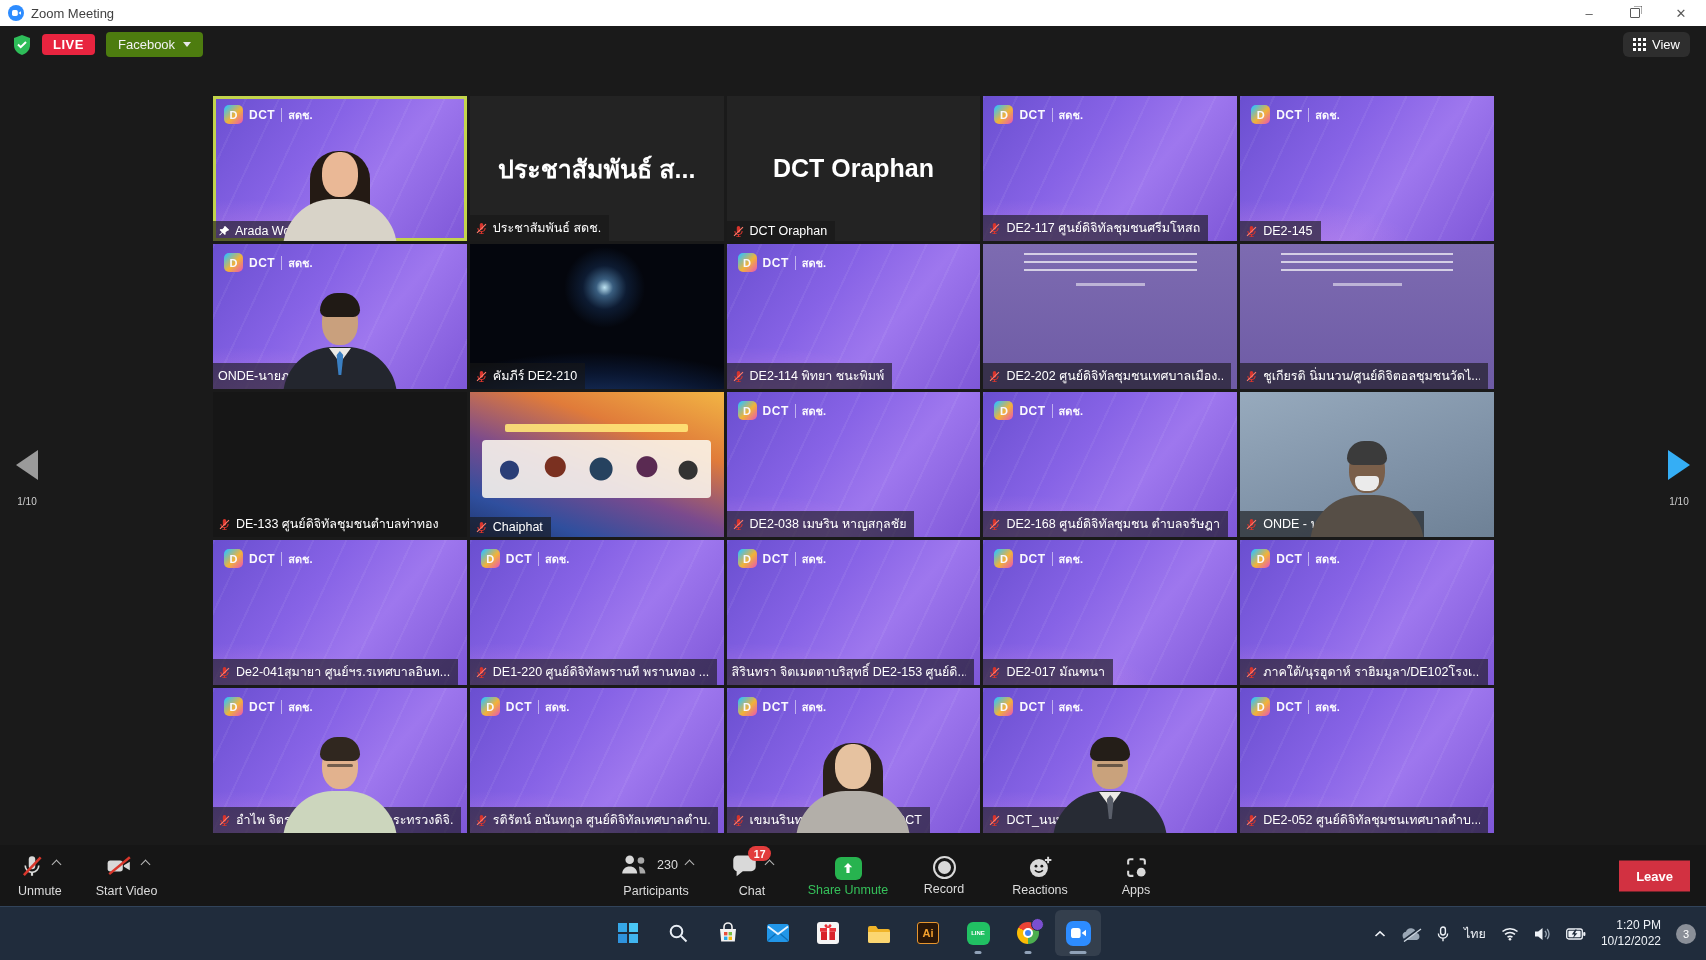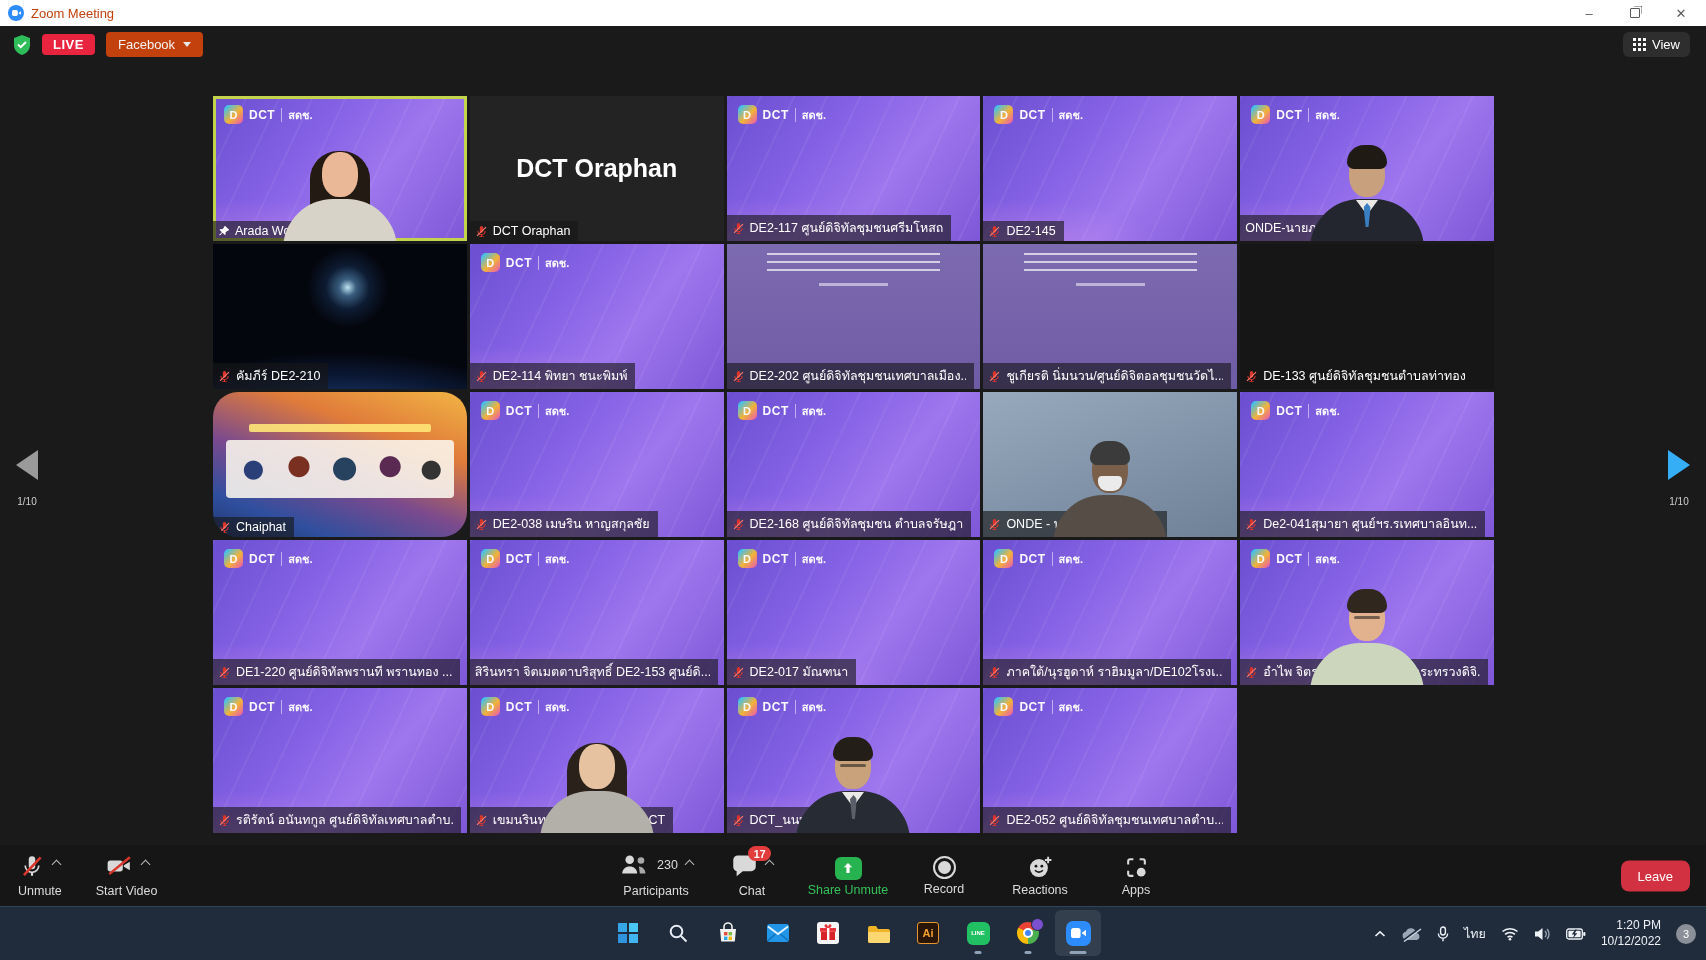--- a/index.html
+++ b/index.html
@@ -4,49 +4,49 @@
 <style>
   * { margin:0; padding:0; box-sizing:border-box; }
   html,body { background:#000; }
   body { font-family:"Liberation Sans","DejaVu Sans",sans-serif; }
   .screen { position:relative; width:1706px; height:960px; background:#1a1a1a; overflow:hidden; }
 
   
   .titlebar { position:absolute; top:0; left:0; right:0; height:26px; background:#fff; display:flex; align-items:center; justify-content:space-between; padding:0 8px; }
   .titlebar-left { display:flex; align-items:center; gap:7px; }
   .app-dot { width:16px; height:16px; border-radius:50%; background:#2d8cff; display:flex; align-items:center; justify-content:center; }
-  .title-text { color:#c2410c; font-size:13px; }
+  .title-text { color:#404040; font-size:13px; }
   .win-controls { display:flex; align-items:center; gap:34px; padding-right:10px; }
   .wc { color:#5a5a5a; font-size:13px; width:14px; text-align:center; cursor:default; }
   .wc-restore { width:10px; height:10px; border:1.3px solid #5a5a5a; border-radius:1px; box-shadow:2px -2px 0 -0.5px #fff, 3px -3px 0 -1px #5a5a5a; }
 
   
   .meet-header { position:absolute; top:26px; left:0; right:0; height:40px;text-align:center; }
   .shield { position:absolute; left:12px; top:8px; }
   .live-badge { position:absolute; left:42px; top:8px; background:#e8243f; color:#fff; font-size:13px; font-weight:bold; letter-spacing:.5px; padding:3px 11px; border-radius:4px; }
-  .stream-dd { position:absolute; left:106px; top:6px; background:#c2410c; color:#f2f2f2; font-size:13px; padding:5px 12px; border-radius:4px; display:flex; align-items:center; gap:8px; }
+  .stream-dd { position:absolute; left:106px; top:6px; background:#4d7c0f; color:#f2f2f2; font-size:13px; padding:5px 12px; border-radius:4px; display:flex; align-items:center; gap:8px; }
   .dd-caret { width:0; height:0; border-left:4.5px solid transparent; border-right:4.5px solid transparent; border-top:5.5px solid #e8e8e8; }
   .view-btn { position:absolute; right:16px; top:6px; background:#2e2e2e; border-radius:6px; color:#fff; font-size:13px; padding:5px 10px; display:flex; align-items:center; gap:6px; }
 
   
   .grid { position:absolute; left:213px; top:96px; width:1281px; height:737px; display:grid; grid-template-columns:repeat(5,1fr); grid-template-rows:repeat(5,1fr); gap:3px; }
   .tile { position:relative; overflow:hidden; background:#191919; }
   .tile.active { box-shadow:inset 0 0 0 3px #c3d44c; }
   .v-dct { background:
       radial-gradient(95% 55% at 12% 104%, rgba(244,160,230,.30), transparent 60%),
       repeating-linear-gradient(115deg, rgba(255,255,255,.055) 0 2px, transparent 2px 30px),
       linear-gradient(130deg,#6a4fd0 0%,#8763e6 38%,#9e77ee 62%,#7e57d8 100%); }
   .v-text { background:#232323; }
   .v-black { background:#161616; }
   .v-earth { background:
       radial-gradient(circle at 53% 30%, rgba(200,240,255,.95) 0, rgba(110,180,240,.5) 5%, rgba(40,90,160,.25) 13%, transparent 24%),
       radial-gradient(135% 105% at 50% 150%, #3f72b5 0%, #1d3c74 32%, #0a1630 58%, transparent 72%),
       #04060d; }
   .v-slide { background:linear-gradient(180deg,#7d6bb1 0%,#6e5ba5 100%); }
-  .v-poster { background:linear-gradient(200deg,#f2b544 0%,#e07b3a 30%,#7a4a8e 58%,#2f4f9e 82%,#20356e 100%);border-radius:25px; }
+  .v-poster { background:linear-gradient(200deg,#f2b544 0%,#e07b3a 30%,#7a4a8e 58%,#2f4f9e 82%,#20356e 100%); }
   .v-mask { background:linear-gradient(160deg,#97aabd 0%,#8093a8 55%,#6e8196 100%); }
   .slide-lines { position:absolute; top:9px; left:16%; width:68%; height:24px; opacity:.85;
       background:repeating-linear-gradient(180deg, rgba(255,255,255,.8) 0 2.5px, transparent 2.5px 8px); }
   .slide-lines::after { content:""; position:absolute; top:30px; left:30%; width:40%; height:3px; background:rgba(255,255,255,.6); }
   .poster-band { position:absolute; top:33%; left:5%; right:5%; height:40%; background:rgba(250,247,238,.88); border-radius:4px;
       background-image:
         radial-gradient(circle at 12% 52%, #2a3e77 0 9px, transparent 10px),
         radial-gradient(circle at 32% 46%, #7a3020 0 10px, transparent 11px),
         radial-gradient(circle at 52% 50%, #26425f 0 11px, transparent 12px),
         radial-gradient(circle at 72% 46%, #5a2a52 0 10px, transparent 11px),
@@ -93,21 +93,21 @@
   .tb-item.w { min-width:96px; }
   .icon-row { display:flex; align-items:flex-start; gap:8px; height:28px; }
   .caret { width:7px; height:7px; border-left:1.7px solid #b9b9b9; border-top:1.7px solid #b9b9b9; transform:rotate(45deg); margin-top:8px; }
   .chat-wrap { position:relative; }
   .badge { position:absolute; top:-7px; right:-13px; background:#e23c3c; color:#fff; font-size:10.5px; font-weight:bold; padding:1.5px 5.5px; border-radius:9px; }
   .count { font-size:12.5px; color:#dcdcdc; margin-top:5px; }
   .share-box { width:27px; height:23px; background:#27b34f; border-radius:6px; display:flex; align-items:center; justify-content:center; margin-top:2px; }
   .share-label { color:#35c05a; }
   .rec-icon { width:23px; height:23px; border:2.5px solid #d9d9d9; border-radius:50%; display:flex; align-items:center; justify-content:center; margin-top:1px; }
   .rec-icon::after { content:""; width:13px; height:13px; border-radius:50%; background:#d9d9d9; }
-  .leave-btn { position:absolute; right:16px; top:50%; transform:translateY(-50%); background:#d23141; color:#fff; font-weight:normal; font-size:13px; padding:8px 17px; border-radius:8px; border:none; }
+  .leave-btn { position:absolute; right:16px; top:50%; transform:translateY(-50%); background:#d23141; color:#fff; font-weight:bold; font-size:13px; padding:8px 17px; border-radius:0; border:none; }
 
   
   .taskbar { position:absolute; top:906px; left:0; right:0; height:54px; background:#202c3c; border-top:1px solid #31435a; }
   .tb-apps { position:absolute; left:50%; transform:translateX(-50%); top:3px; display:flex; gap:4px; }
   .tb-app { width:46px; height:46px; display:flex; align-items:center; justify-content:center; position:relative; border-radius:6px; }
   .tb-app.active-app { background:rgba(255,255,255,.09); }
   .run-dot { position:absolute; bottom:2px; left:50%; transform:translateX(-50%); width:7px; height:3px; border-radius:2px; background:#90a2b8; }
   .run-dot.wide { width:17px; }
   .ai-ic { width:22px; height:22px; background:#2a1607; border:1.4px solid #e8962e; color:#f5a12d; font-weight:bold; font-size:11px; display:flex; align-items:center; justify-content:center; border-radius:3px; }
   .line-ic { width:23px; height:23px; background:#21c063; border-radius:6px; color:#fff; font-size:6px; font-weight:bold; display:flex; align-items:center; justify-content:center; }
@@ -193,20 +193,31 @@
         <div class="person">
           <div class="hair long" style="background:#241a14"></div>
           <div class="torso" style="background:#d8d3c8"></div>
           <div class="head" style="background:#eab896"></div>
         </div>
         <div class="name-label">
           <svg width="12" height="12" viewBox="0 0 16 16">
             <path fill="#fff" d="M9.6 1.2l5.2 5.2-1.5 1.5-.9-.3-2.4 2.4.3 2.2-1.2 1.2-3-3-3.6 3.6-.9-.9L5.2 9.5l-3-3 1.2-1.2 2.2.3 2.4-2.4-.3-.9z"></path>
           </svg>
           <span class="label-txt">Arada Wongamphaiwit</span>
+        </div>
+      </div>
+      <div class="tile v-text">
+        <div class="big-text">ประชาสัมพันธ์ ส...</div>
+        <div class="name-label">
+          <svg width="13" height="13" viewBox="0 0 16 16">
+            <path fill="#d7342c" d="M8 1.2c1.2 0 2.1 1 2.1 2.1v4c0 1.2-.9 2.1-2.1 2.1s-2.1-.9-2.1-2.1v-4c0-1.1.9-2.1 2.1-2.1z"></path>
+            <path fill="#d7342c" d="M4.2 7.4a3.8 3.8 0 0 0 7.6 0h1.3a5.1 5.1 0 0 1-4.4 4.9v1.5h2v1.1H5.3v-1.1h2v-1.5a5.1 5.1 0 0 1-4.4-4.9z"></path>
+            <line x1="2.5" y1="13.5" x2="13.5" y2="2.5" stroke="#ff7b6b" stroke-width="1.4"></line>
+          </svg>
+          <span class="label-txt">ประชาสัมพันธ์ สดช.</span>
         </div>
       </div>
       <div class="tile v-text">
         <div class="big-text">DCT Oraphan</div>
         <div class="name-label">
           <svg width="13" height="13" viewBox="0 0 16 16">
             <path fill="#d7342c" d="M8 1.2c1.2 0 2.1 1 2.1 2.1v4c0 1.2-.9 2.1-2.1 2.1s-2.1-.9-2.1-2.1v-4c0-1.1.9-2.1 2.1-2.1z"></path>
             <path fill="#d7342c" d="M4.2 7.4a3.8 3.8 0 0 0 7.6 0h1.3a5.1 5.1 0 0 1-4.4 4.9v1.5h2v1.1H5.3v-1.1h2v-1.5a5.1 5.1 0 0 1-4.4-4.9z"></path>
             <line x1="2.5" y1="13.5" x2="13.5" y2="2.5" stroke="#ff7b6b" stroke-width="1.4"></line>
           </svg>

